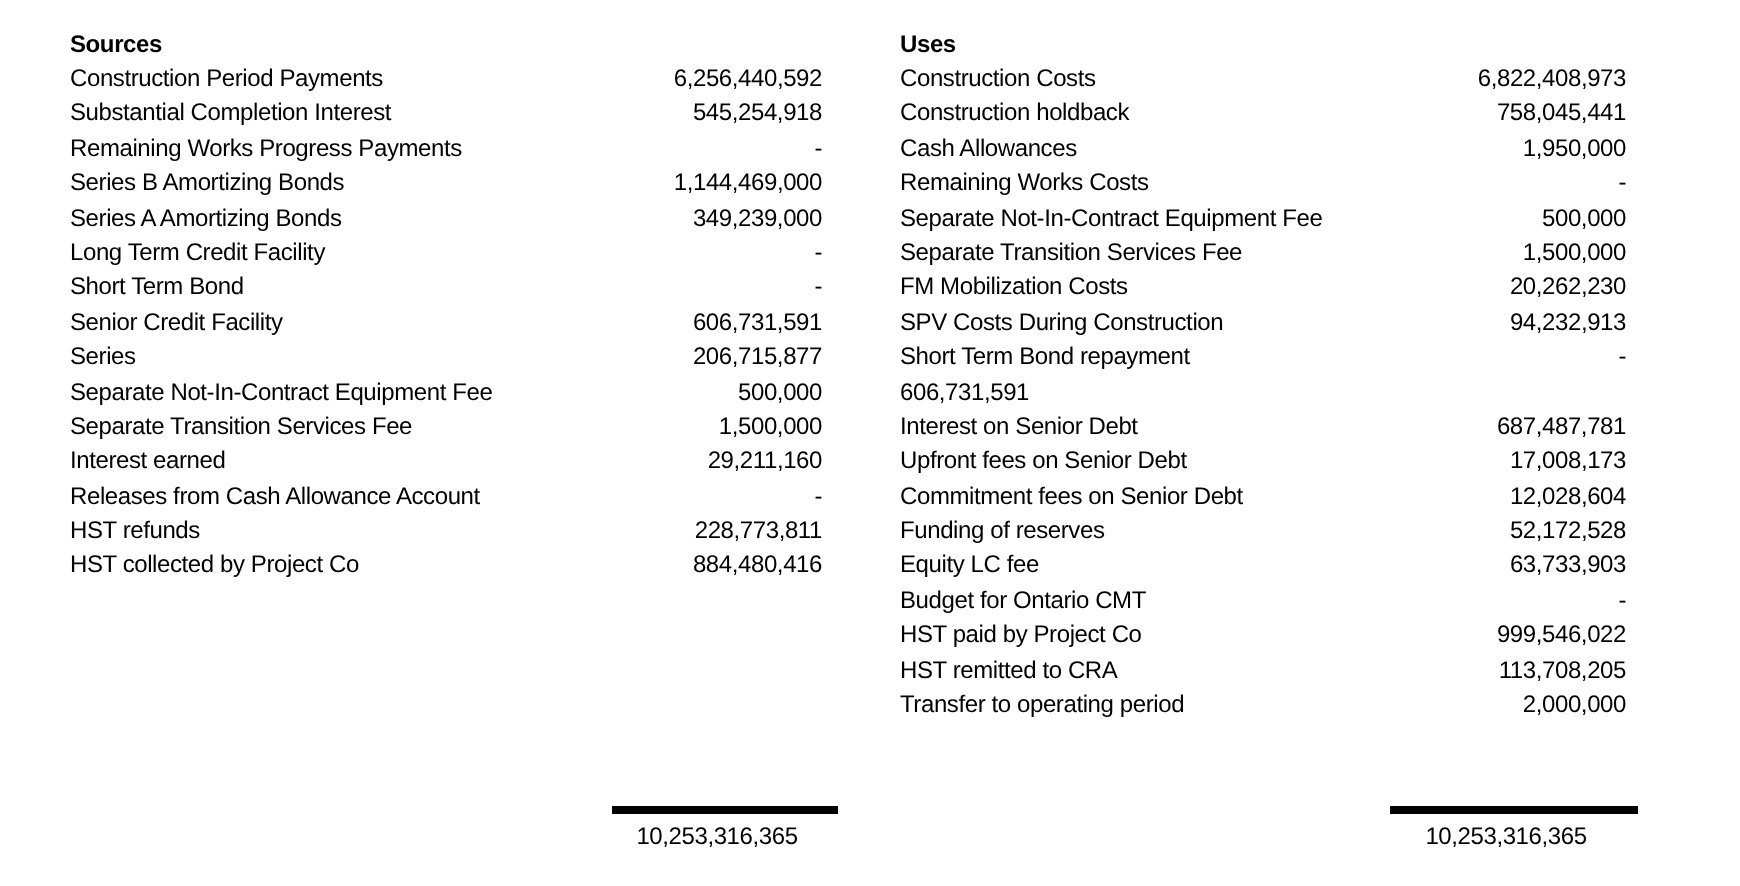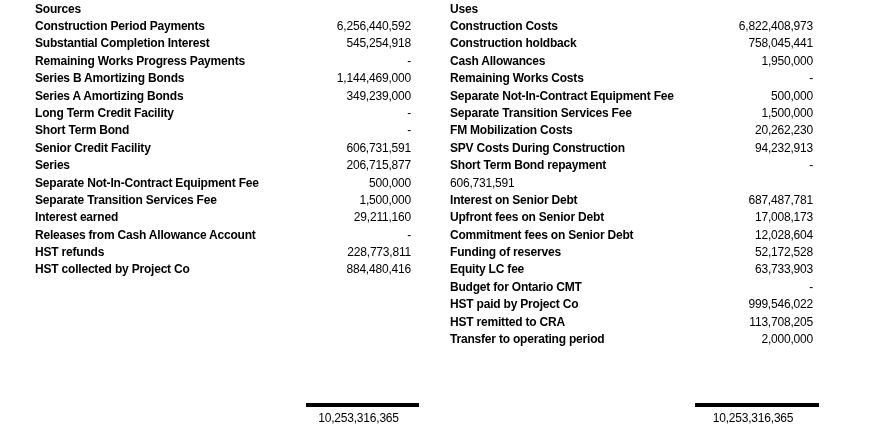--- a/index.html
+++ b/index.html
@@ -8,39 +8,39 @@
     position: relative;
     width: 870px;
     height: 443px;
     background: #ffffff;
     font-family: "Liberation Sans", sans-serif;
     font-size: 12px;
     color: #000000;
     letter-spacing: -0.2px;
     overflow: hidden;
   }
-  .col { position: absolute; top: 0; }
+  .col { position: absolute; top: 13px; }
   .col-sources { left: 35px;  width: 376px; }
   .col-uses    { left: 450px; width: 363px; }
   .col-header {
     font-weight: bold;
     height: 18px;
     line-height: 18px;
   }
   .row {
     display: flex;
     justify-content: space-between;
     align-items: baseline;
     height: 17.4px;
     line-height: 17.4px;
     white-space: nowrap;
   }
   
   .rows div.row:nth-of-type(3) { }
-  .row .label { text-align: right; font-weight: bold; }
+  .row .label { text-align: right; }
   .row .value { text-align: right; }
   .total { position: absolute; }
   .total-sources { left: 306px; top: 403px; width: 113px; }
   .total-uses    { left: 695px; top: 403px; width: 124px; }
   .total-rule { width: 100%; height: 4px; background: #000000; }
   .total-value {
     text-align: center;
     padding-right: 8px;
     line-height: 16px;
     margin-top: 3px;

